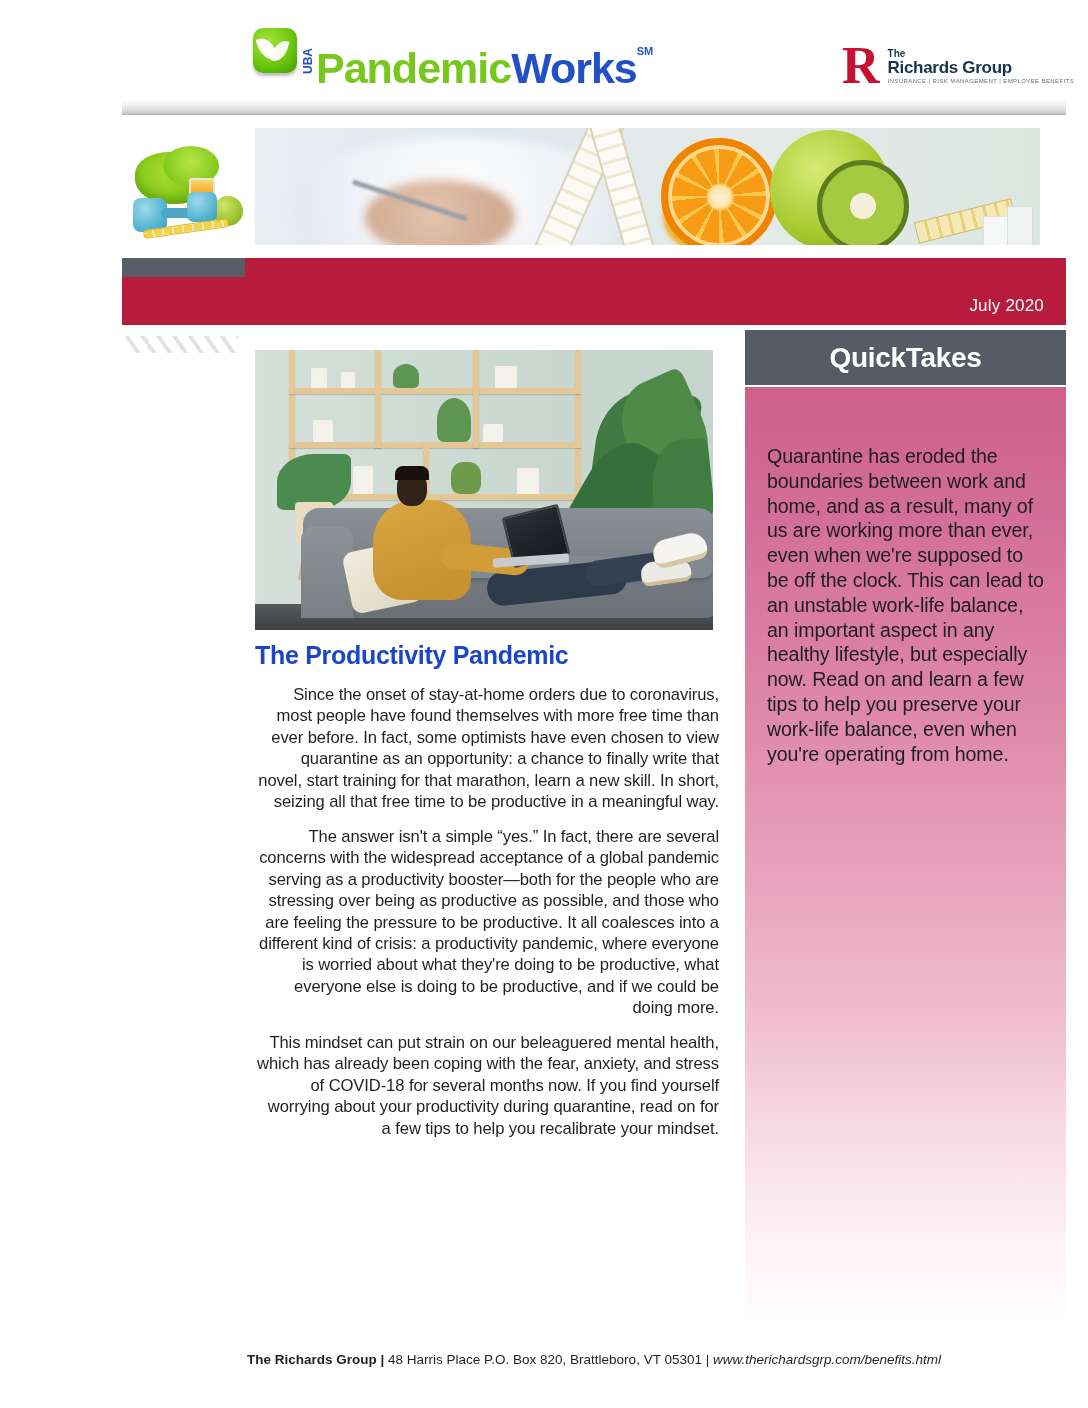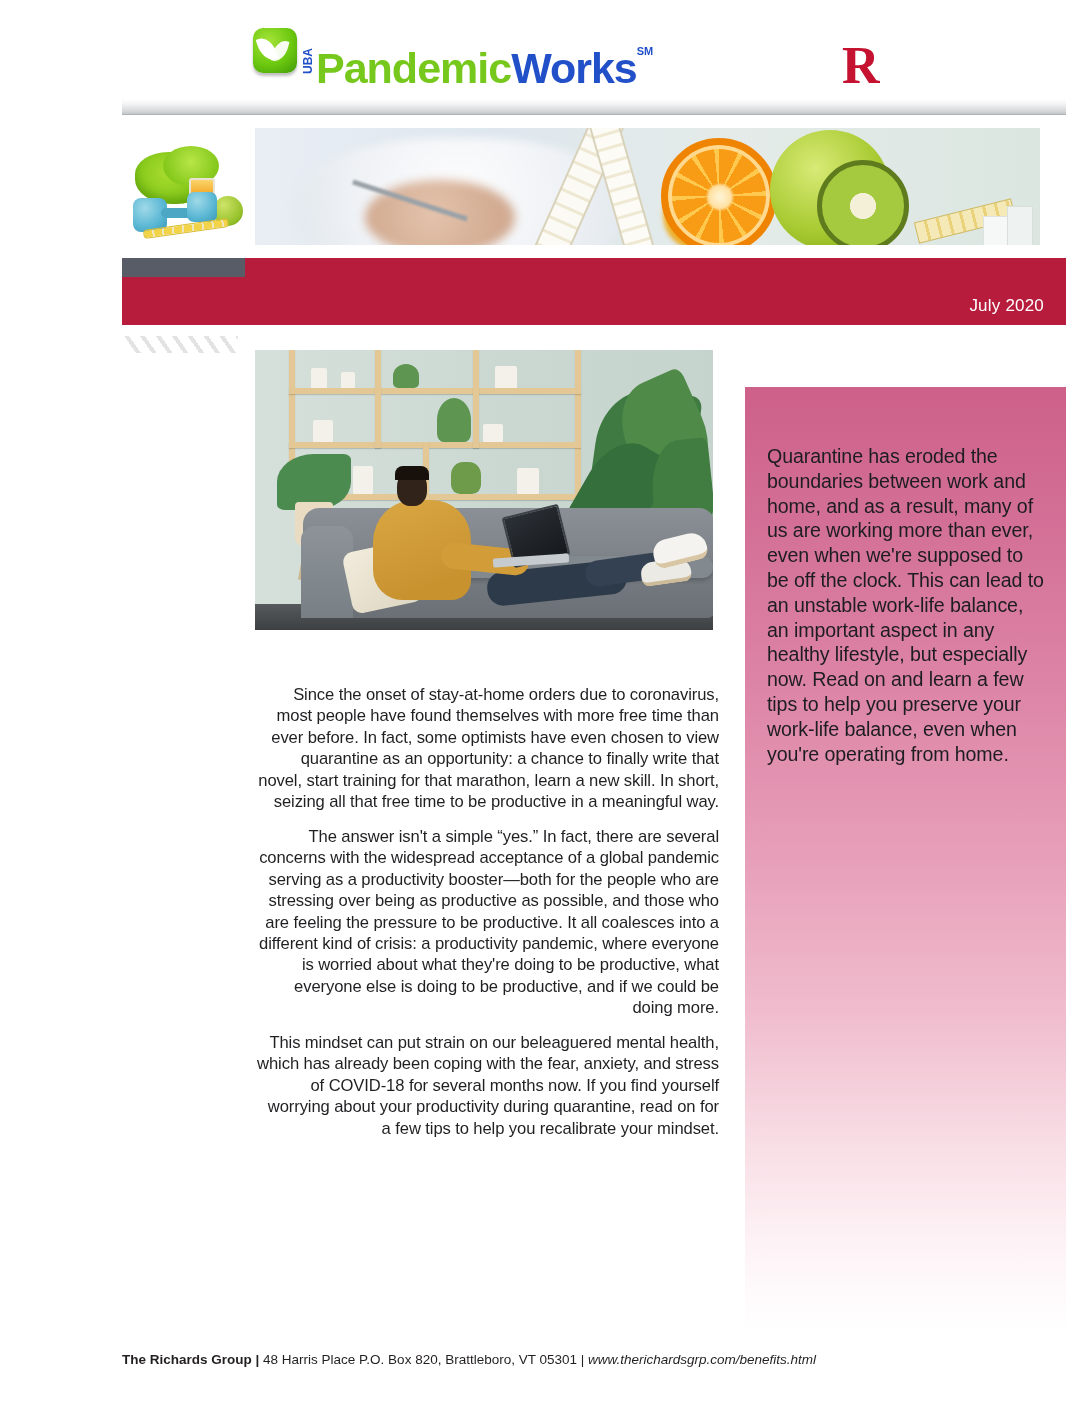--- a/index.html
+++ b/index.html
@@ -133,40 +133,45 @@
   
   .qt-bar { left:745px; top:330px; width:321px; height:55px; background:#565b66;
     display:flex; align-items:center; justify-content:center; }
   .qt-title { color:#ffffff; font-size:28px; font-weight:bold; letter-spacing:-0.3px; }
   .pink-box { left:745px; top:387px; width:321px; height:944px; padding:30px 22px 0 22px;
     background:linear-gradient(180deg,#cd6089 0%,#d36f96 14%,#dd85a6 32%,#e79fb9 50%,#f0bccd 66%,#f8dde5 80%,#fdf3f6 91%,#ffffff 100%); }
   .pink-title { font-size:24.5px; line-height:29px; font-weight:600; color:#1b1b1d; letter-spacing:-0.3px; white-space:pre-line; }
   .pink-body { margin-top:27px; font-size:19.6px; line-height:24.8px; color:#1d1d1f; letter-spacing:-0.1px; }
 
   
-  .footer { left:122px; top:1352px; width:944px; text-align:left; font-size:13.5px; color:#231f20; letter-spacing:0; }
+  .footer { left:122px; top:1352px; width:944px; text-align:center; font-size:13.5px; color:#231f20; letter-spacing:0; }
   .footer .f-bold { font-weight:bold; }
   .footer .f-url { font-style:italic; }
 </style>
 </head>
 <body>
 
 <div class="page">
 
   <div class="abs ww-logo">
     <div class="ww-icon">
       <div class="leaf1"></div>
       <div class="leaf2"></div>
     </div>
     <div class="uba-vert">UBA</div>
     <div class="ww-text"><span class="ww-green">Pandemic</span><span class="ww-blue">Works</span><span class="ww-sm">SM</span></div>
   </div>
 
   <div class="abs rg-logo">
     <div class="rg-r">R</div>
+    <div class="rg-textcol">
+      <div class="rg-the">The</div>
+      <div class="rg-name">Richards Group</div>
+      <div class="rg-tag">INSURANCE | RISK MANAGEMENT | EMPLOYEE BENEFITS</div>
+    </div>
   </div>
 
   <div class="abs gray-bar"></div>
 
   <div class="abs mini-img">
     <div class="abs mini-lettuce"></div>
     <div class="abs mini-lettuce2"></div>
     <div class="abs mini-juice"></div>
     <div class="abs mini-apple"></div>
     <div class="abs mini-db-head1"></div>
@@ -240,26 +245,30 @@
     <div class="abs ph-hair"></div>
     <div class="abs ph-leg1"></div>
     <div class="abs ph-leg2"></div>
     <div class="abs ph-shoe2"></div>
     <div class="abs ph-shoe"></div>
     <div class="abs ph-arm2"></div>
     <div class="abs ph-laptop-screen"></div>
     <div class="abs ph-laptop-base"></div>
   </div>
 
+  <h1 class="abs article-title">The Productivity Pandemic</h1>
   <div class="abs article-body">
     <p>Since the onset of stay-at-home orders due to coronavirus, most people have found themselves with more free time than ever before. In fact, some optimists have even chosen to view quarantine as an opportunity: a chance to finally write that novel, start training for that marathon, learn a new skill. In short, seizing all that free time to be productive in a meaningful way.</p>
     <p>The answer isn't a simple “yes.” In fact, there are several concerns with the widespread acceptance of a global pandemic serving as a productivity booster—both for the people who are stressing over being as productive as possible, and those who are feeling the pressure to be productive. It all coalesces into a different kind of crisis: a productivity pandemic, where everyone is worried about what they're doing to be productive, what everyone else is doing to be productive, and if we could be doing more.</p>
     <p>This mindset can put strain on our beleaguered mental health, which has already been coping with the fear, anxiety, and stress of COVID-18 for several months now. If you find yourself worrying about your productivity during quarantine, read on for a few tips to help you recalibrate your mindset.</p>
   </div>
 
+  <div class="abs qt-bar">
+    <div class="qt-title">QuickTakes</div>
+  </div>
   <div class="abs pink-box">
     <div class="pink-body">Quarantine has eroded the boundaries between work and home, and as a result, many of us are working more than ever, even when we're supposed to be off the clock. This can lead to an unstable work-life balance, an important aspect in any healthy lifestyle, but especially now. Read on and learn a few tips to help you preserve your work-life balance, even when you're operating from home.</div>
   </div>
 
   <div class="abs footer">
     <span class="f-bold">The Richards Group |</span>
     <span>48 Harris Place  P.O. Box 820, Brattleboro, VT 05301 |</span>
     <span class="f-url">www.therichardsgrp.com/benefits.html</span>
   </div>
 

